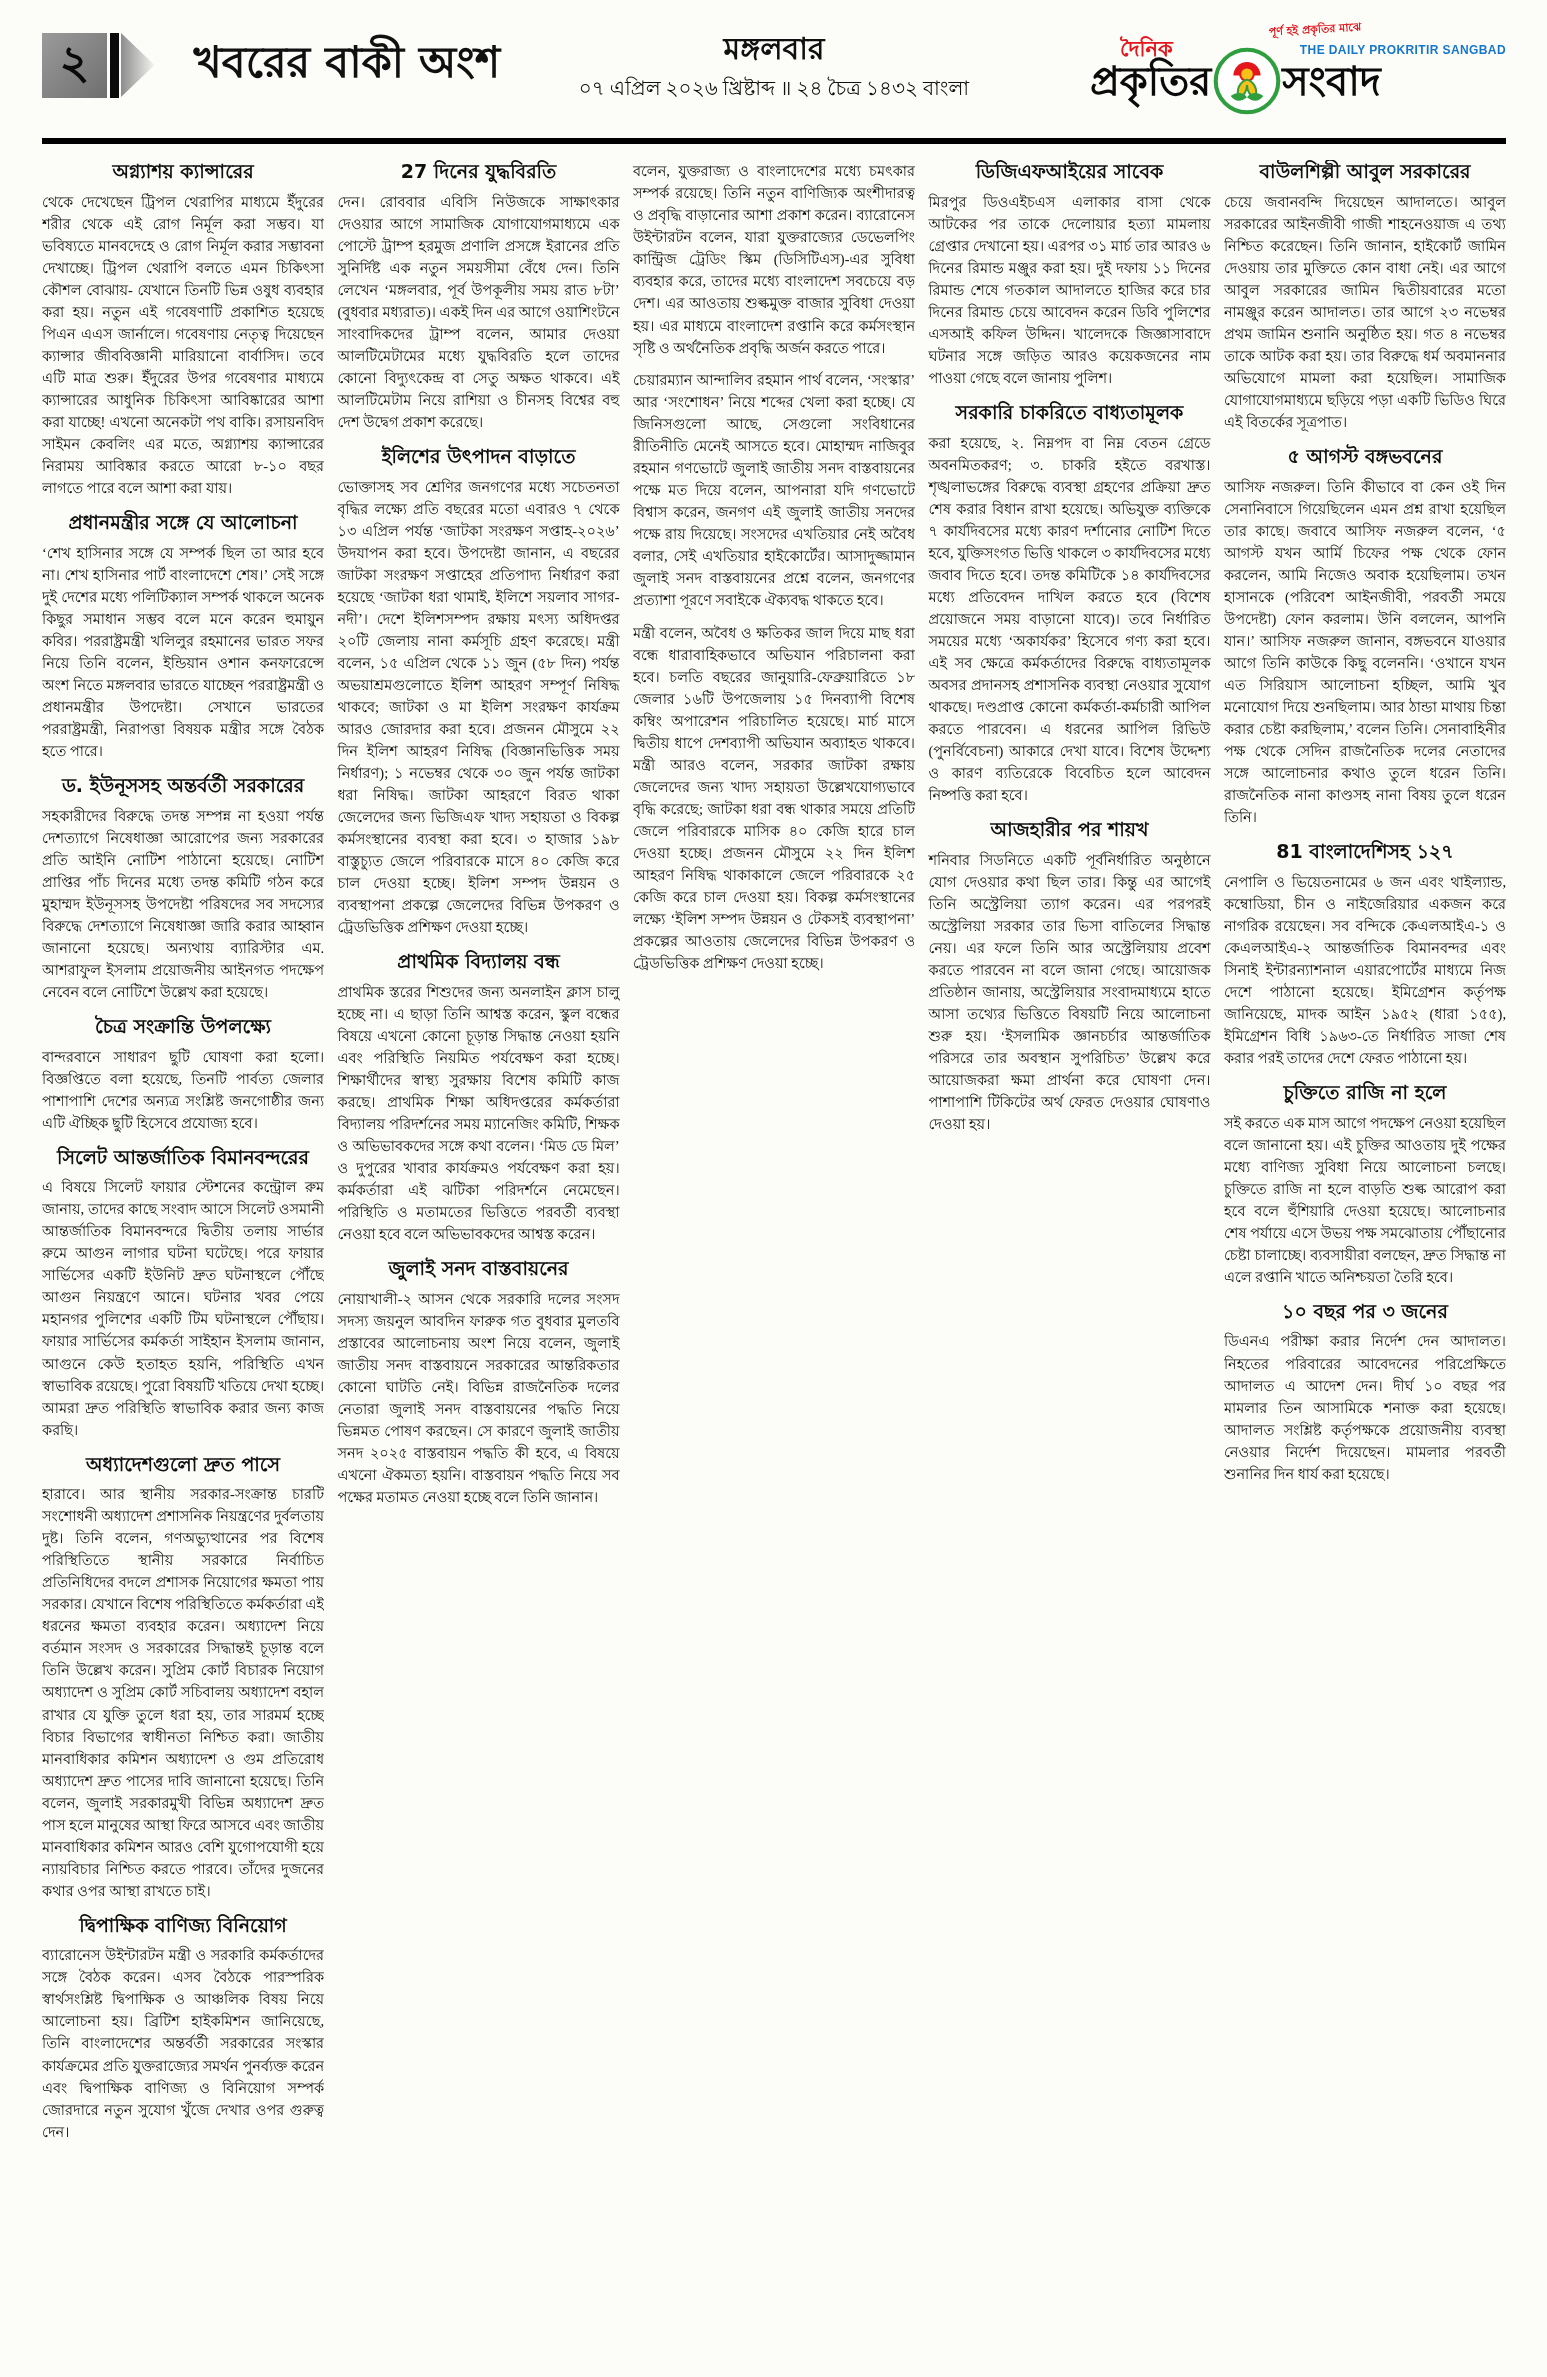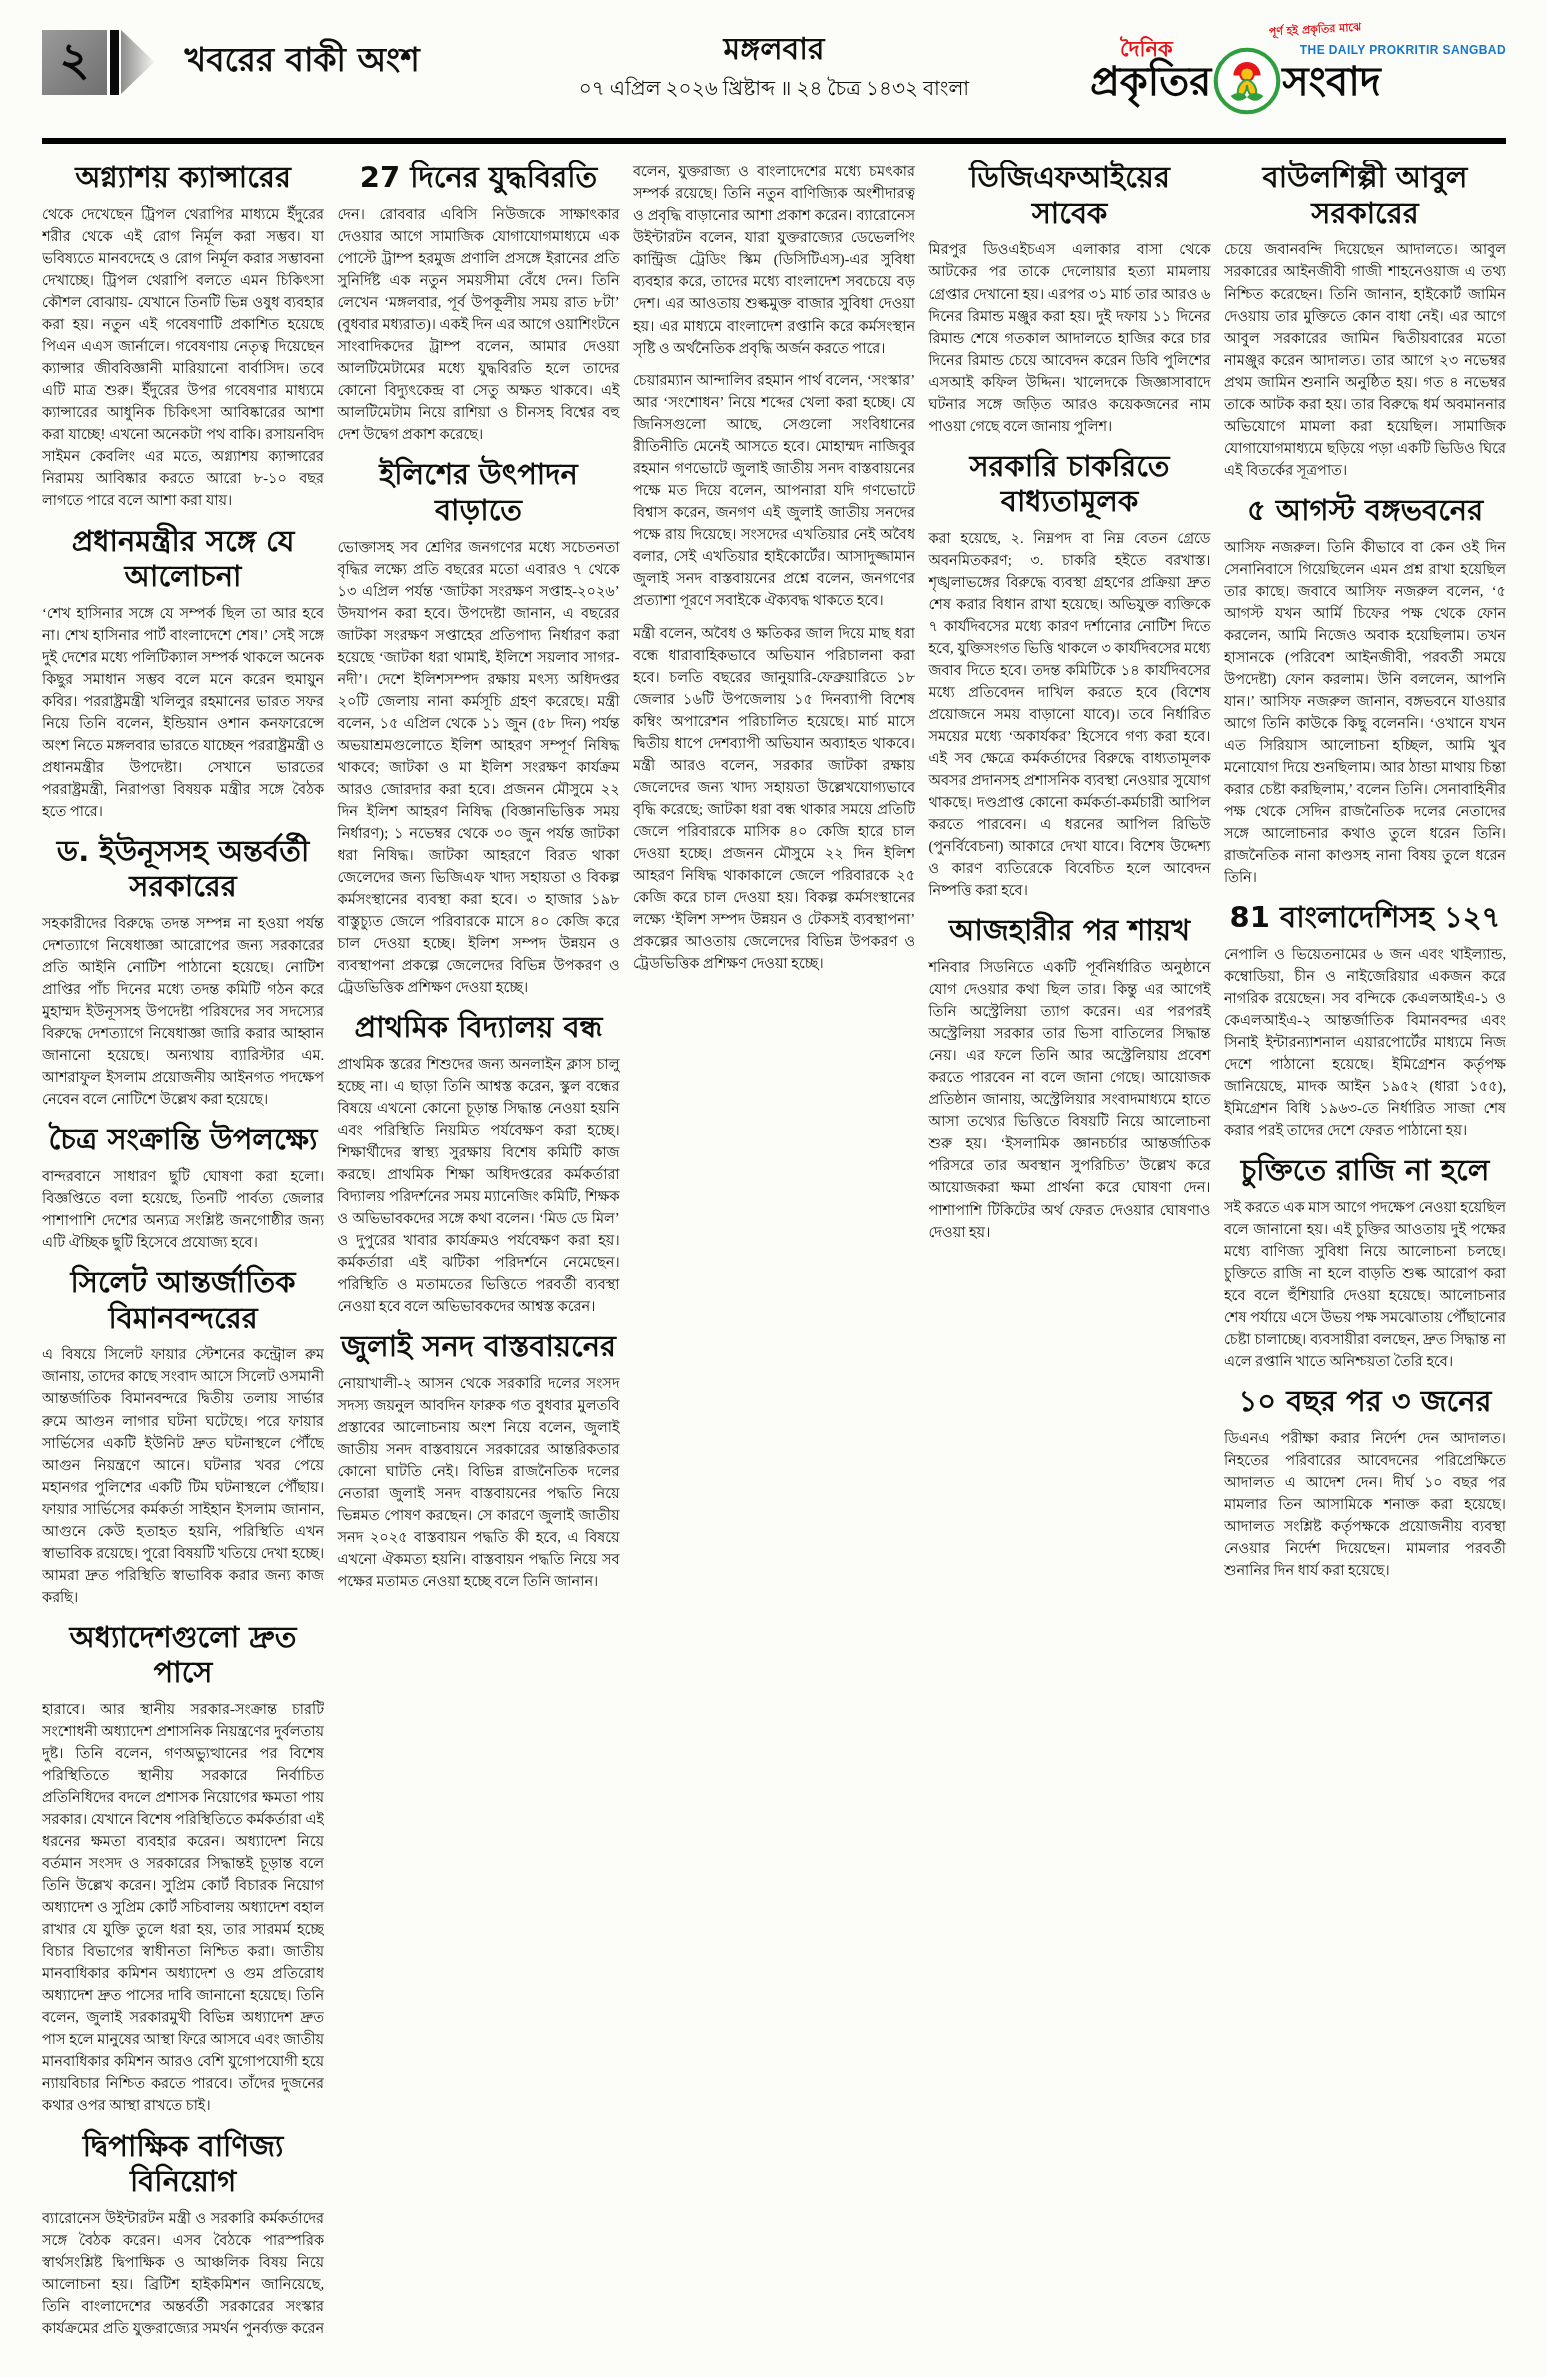--- a/index.html
+++ b/index.html
@@ -32,22 +32,22 @@
     font-size:46px;font-weight:bold;color:#0a0a0a;
     font-family:"DejaVu Sans","Liberation Sans",sans-serif;
   }
   .pagenum-bar{width:9px;height:65px;background:#0a0a0a;margin-left:3px;}
   .pagenum-arrow{
     width:34px;height:65px;margin-left:1.5px;
     background:linear-gradient(90deg,#8c8c8c,#f5f5f2);
     clip-path:polygon(0 0,100% 50%,0 100%);
   }
   .section-title{
-    margin-left:30px;
-    font-size:33px;font-weight:800;letter-spacing:0;
+    margin-left:39px;
+    font-size:43px;font-weight:800;letter-spacing:0;
     font-family:"DejaVu Sans","Liberation Sans",sans-serif;
   }
   .date-group{
     position:absolute;left:50%;top:7.4px;transform:translateX(-50%);
     text-align:center;width:565px;
   }
   .weekday{font-size:30px;font-weight:800;line-height:1.1;
     font-family:"DejaVu Sans","Liberation Sans",sans-serif;}
   .dateline{font-size:20px;margin-top:7.4px;}
   
@@ -83,21 +83,21 @@
   .mh-logo{width:68px;height:68px;margin:0 1.5px;flex:0 0 auto;}
   
   .columns{
     display:flex;gap:13.4px;
     margin:16.3px 42px 0;
     height:2181px;overflow:hidden;
   }
   .col{flex:1;min-width:0;overflow:hidden;}
   .col article{margin:0 0 10.4px;}
   .col h2{
-    font-size:29px;font-weight:800;text-align:center;
+    font-size:19px;font-weight:800;text-align:center;
     line-height:1.22;margin:12px 3px 7.4px;
     font-family:"DejaVu Sans","Liberation Sans",sans-serif;
   }
   .col article:first-child h2{margin-top:0;}
   .col p{
     font-size:14.5px;line-height:1.52;text-align:justify;
     margin:0;word-break:normal;
   }
 </style>
 </head>

